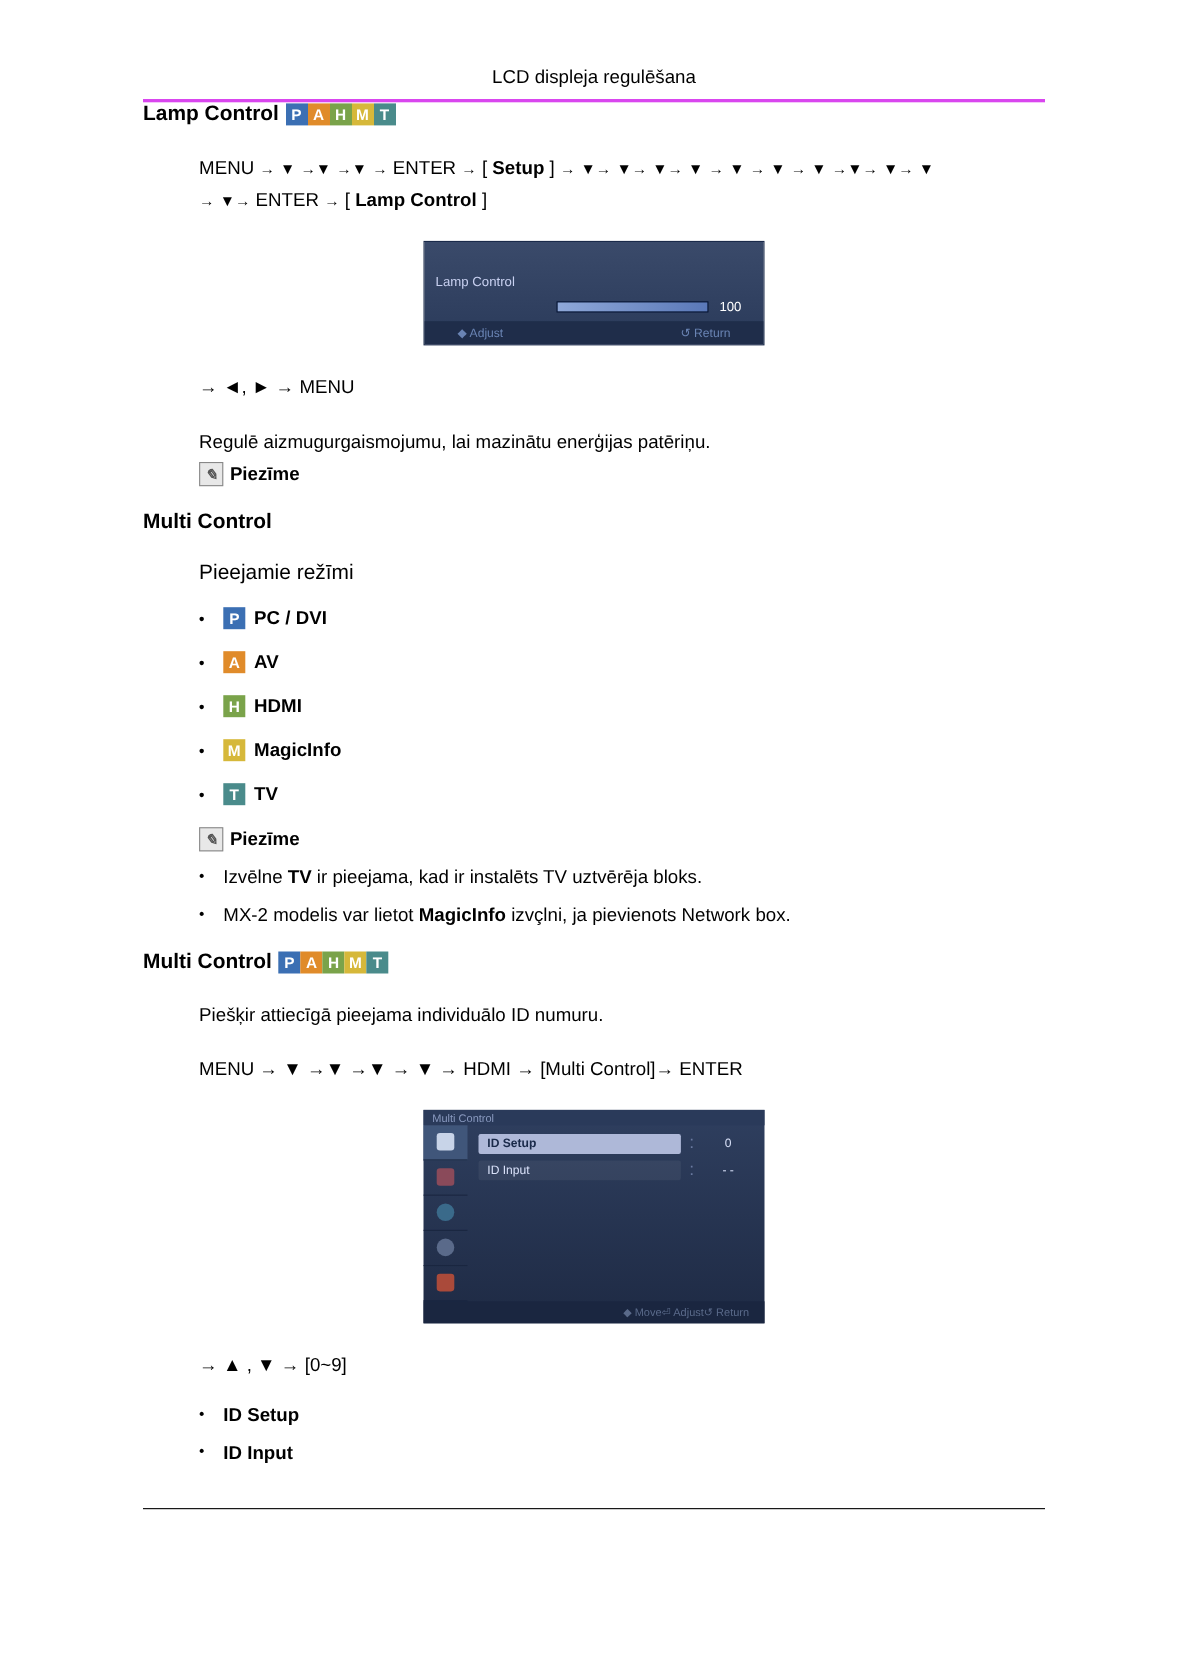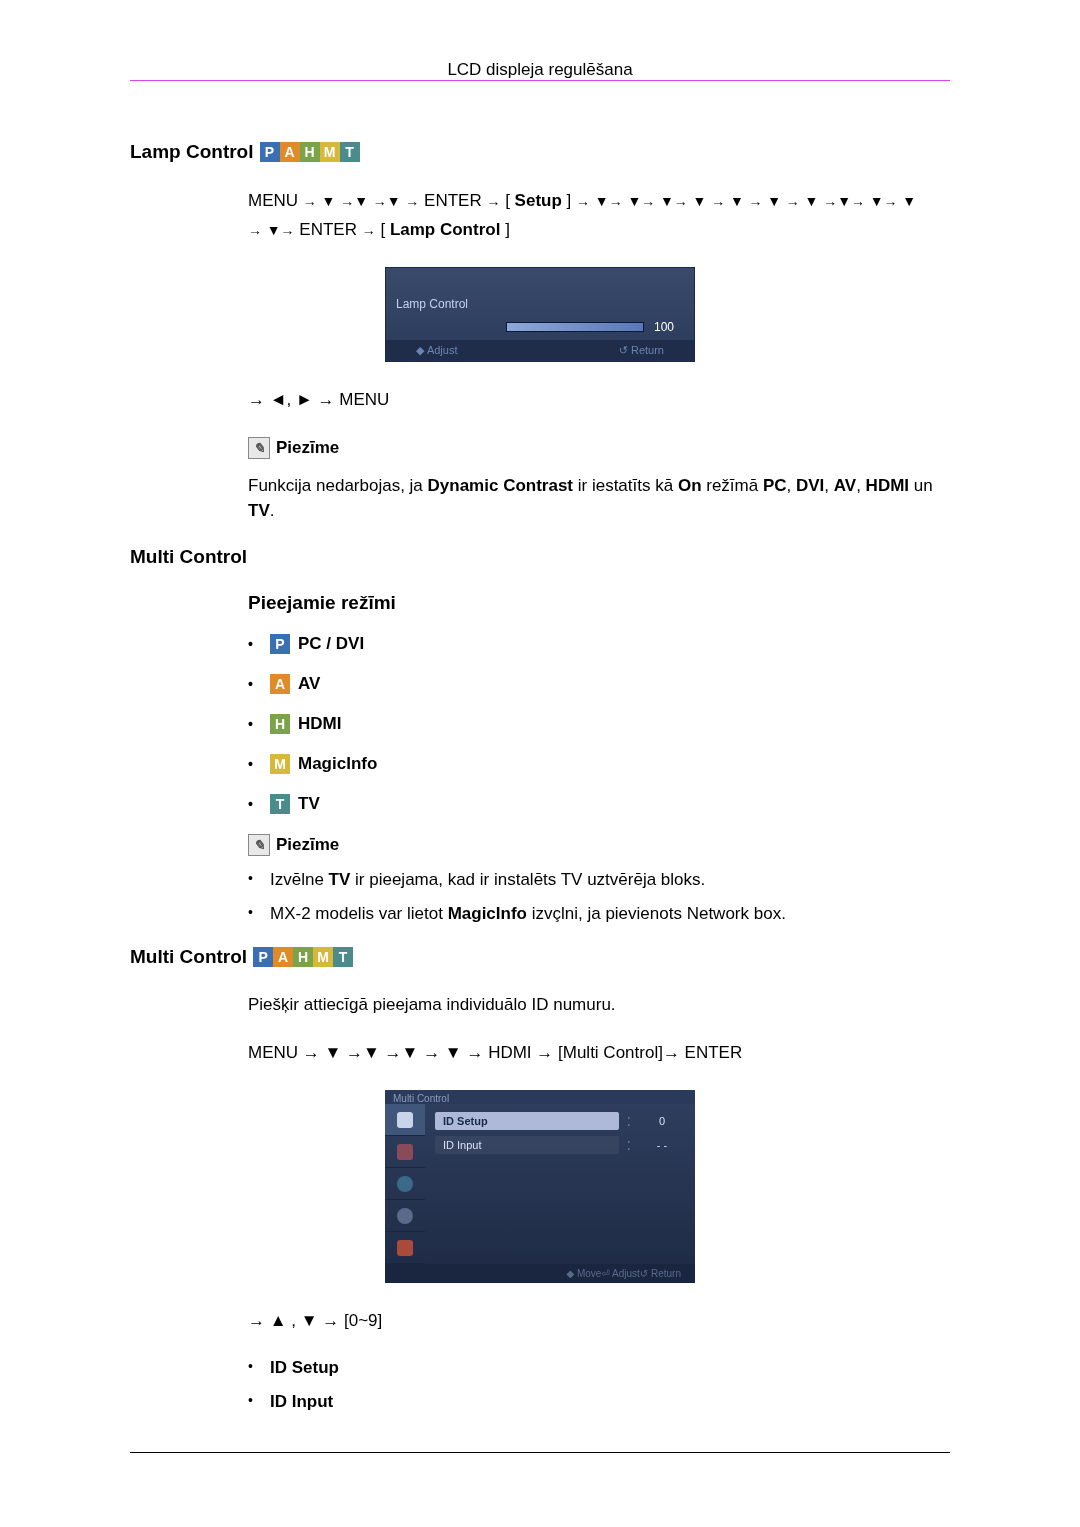--- a/index.html
+++ b/index.html
@@ -6,22 +6,22 @@
   body {
     font-family: Arial, Helvetica, sans-serif;
     background: #fff;
     color: #000;
     width: 1080px;
     padding: 60px 130px 60px 130px;
   }
   .header-title {
     text-align: center;
     font-size: 17px;
-    border-bottom: 1px solid #d946ef;
-    margin-bottom: 60px;
+    padding-bottom: 10px;
+    border-bottom: 3px solid #d946ef;
   }
   .section-title {
     font-size: 19px;
     font-weight: bold;
     margin-bottom: 24px;
     display: flex;
     align-items: center;
     gap: 6px;
   }
   .badge-row { display: inline-flex; gap: 0; }
@@ -33,21 +33,21 @@
     height: 20px;
     font-size: 14px;
     font-weight: bold;
     color: #fff;
   }
   .badge-P { background: #3b6fb3; }
   .badge-A { background: #e08b2a; }
   .badge-H { background: #7aa34a; }
   .badge-M { background: #d6b83a; }
   .badge-T { background: #4a8b8b; }
-  .indent { margin-left: 118px; margin-bottom: 22px; }
+  .indent { margin-left: 51px; margin-bottom: 22px; }
   .nav-path { font-size: 17px; line-height: 1.7; }
   .menu-img {
     margin: 0 auto 24px auto;
     width: 310px;
   }
   .lamp-box {
     background: #2a3a5a;
     background: linear-gradient(#3a4a6a, #2a3a5a);
     border: 1px solid #1a2a4a;
   }
@@ -98,21 +98,21 @@
     background: #e8e8e8;
     display: inline-flex;
     align-items: center;
     justify-content: center;
     font-size: 14px;
     color: #555;
     font-style: italic;
   }
   .sub-title {
     font-size: 19px;
-    font-weight: bold;
+    font-weight: normal;
     margin-bottom: 20px;
   }
   ul.modes, ul.bullets {
     list-style: none;
     margin-left: 0;
     margin-bottom: 16px;
   }
   ul.modes li {
     display: flex;
     align-items: center;
@@ -225,25 +225,25 @@
       <span>↺ Return</span>
     </div>
   </div>
 </div>
 
 <div class="indent">
   <div class="nav-path">→ ◄, ► → MENU</div>
 </div>
 
 <div class="indent">
+  <div class="body-text">Regulē aizmugurgaismojumu, lai mazinātu enerģijas patēriņu.</div>
   <div class="note-line">
     <span class="note-icon">✎</span>
     <span>Piezīme</span>
   </div>
-  <div class="body-text" id="lamp-note-text">Funkcija nedarbojas, ja <span class="bold">Dynamic Contrast</span> ir iestatīts kā <span class="bold">On</span> režīmā <span class="bold">PC</span>, <span class="bold">DVI</span>, <span class="bold">AV</span>, <span class="bold">HDMI</span> un <span class="bold">TV</span>.</div>
 </div>
 
 <div class="section-title">
   <span>Multi Control</span>
 </div>
 
 <div class="indent">
   <div class="sub-title">Pieejamie režīmi</div>
   <ul class="modes" id="modes-list">
       <li>

